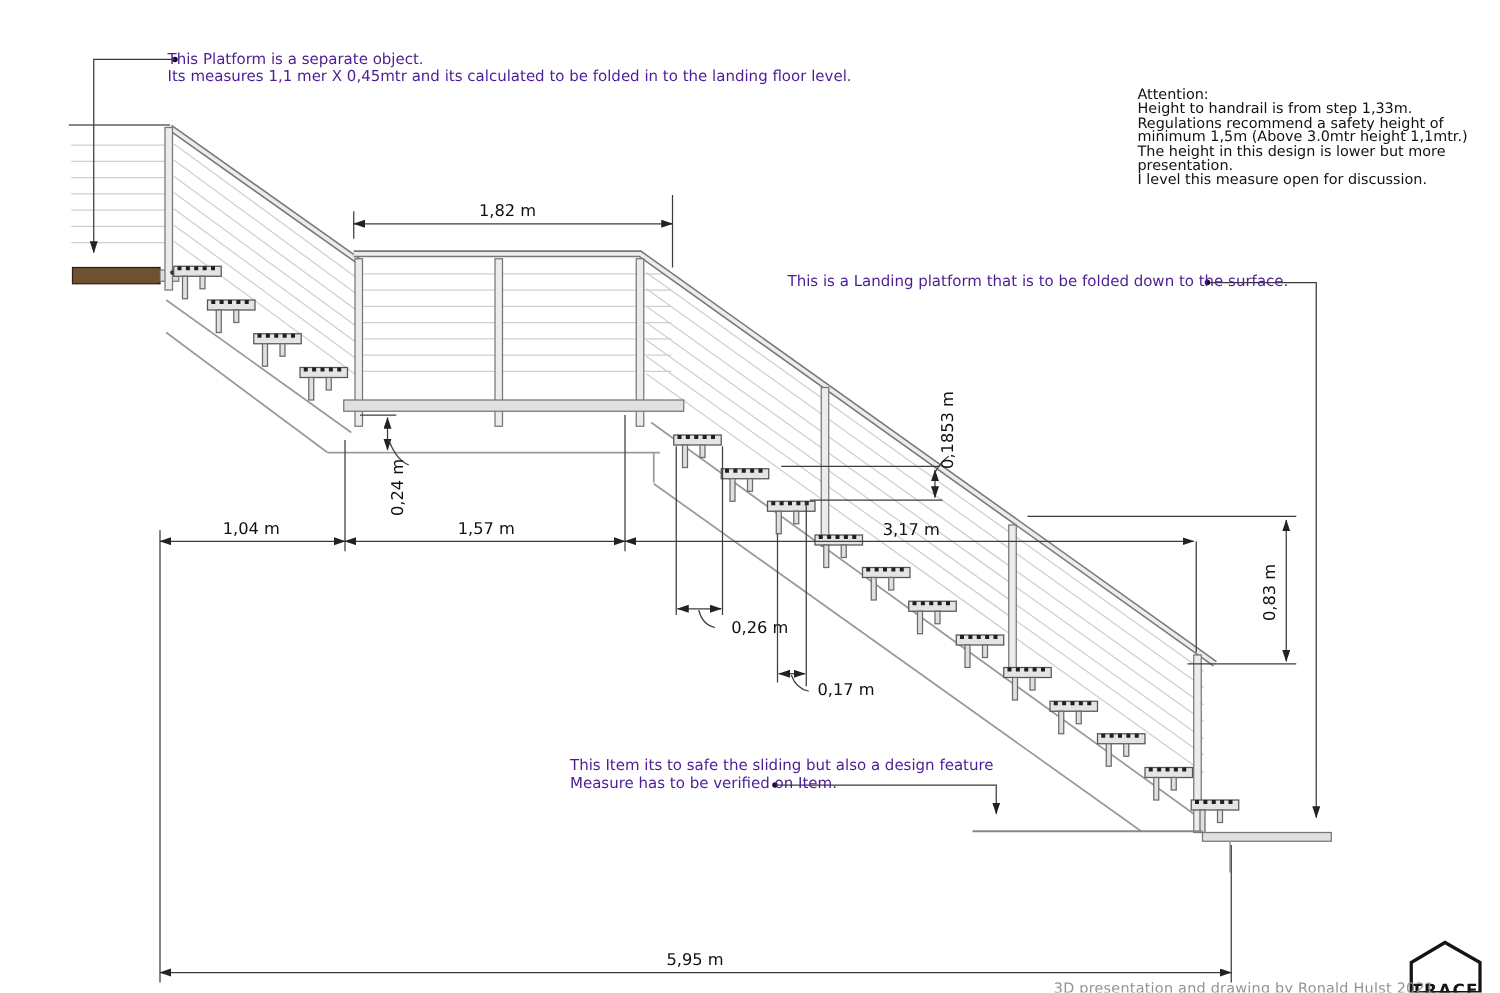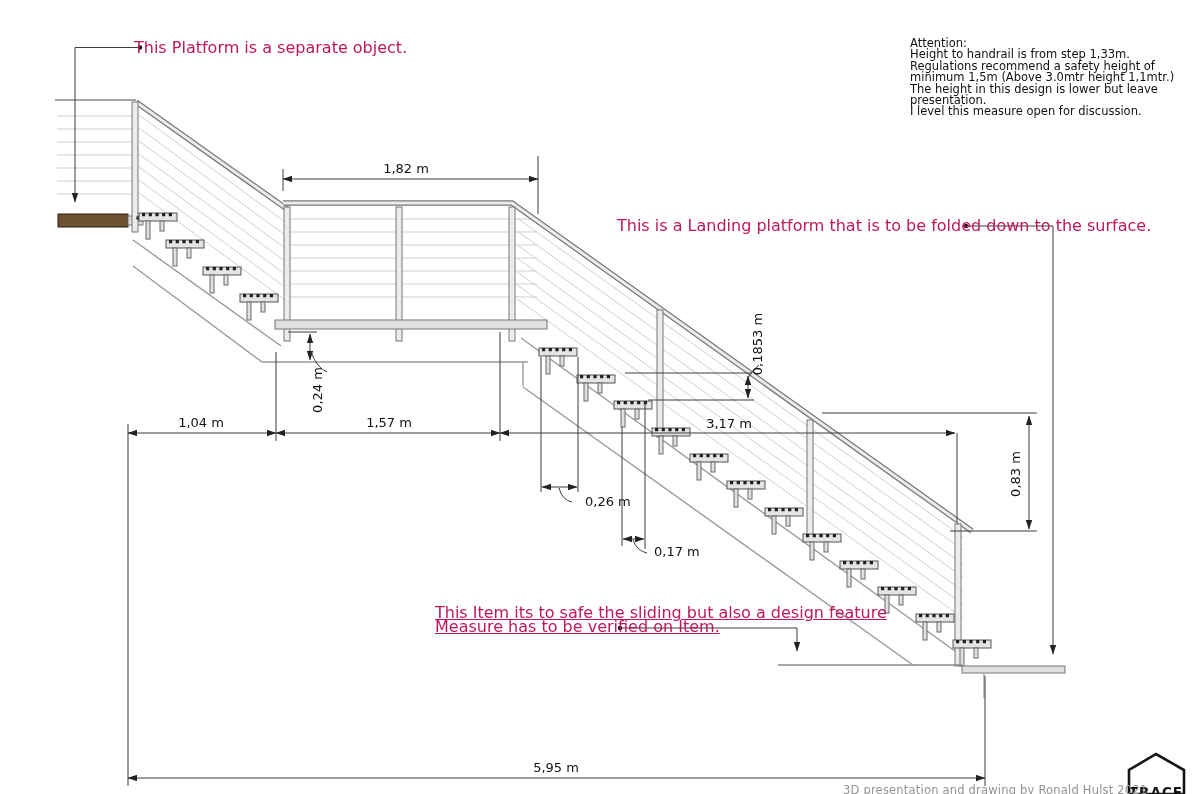--- a/index.html
+++ b/index.html
@@ -1,19 +1,19 @@
 <!DOCTYPE html>
 <html><head>
 <meta charset="utf-8">
 <style>
   html,body{margin:0;padding:0;background:#ffffff;width:1200px;height:794px;overflow:hidden;}
   .stage{position:relative;width:1200px;height:794px;font-family:"DejaVu Sans",sans-serif;color:#1a1a1a;}
   svg{position:absolute;left:0;top:0;}
-  .note{position:absolute;font-size:16px;line-height:13.6px;color:#be185d;white-space:nowrap;}
-  .note-attention{position:absolute;font-size:11.5px;line-height:11.4px;color:#111;white-space:nowrap;}
+  .note{position:absolute;font-size:12px;line-height:13.6px;color:#4c1d95;white-space:nowrap;}
+  .note-attention{position:absolute;font-size:11.5px;line-height:11.4px;color:#111;white-space:nowrap;margin-top:32px;}
   .credit{position:absolute;font-size:11.5px;color:#939393;white-space:nowrap;letter-spacing:.2px;}
   .dimtxt{font-size:13px;fill:#111;font-family:"DejaVu Sans",sans-serif;}
   .thin{stroke:#3c3c3c;stroke-width:1;fill:none;}
   .cable{stroke:#cfcfcf;stroke-width:1;}
   .spine{stroke:#9a9a9a;stroke-width:1.4;fill:none;}
   .railout{stroke:#787878;stroke-width:5.5;fill:none;}
   .railin{stroke:#ececec;stroke-width:3;fill:none;}
   .post{fill:#ececec;stroke:#777;stroke-width:1;}
 </style>
 </head>
@@ -196,34 +196,35 @@
   </g>
 
   <g>
     <polygon points="1129,794 1129,770 1156,754 1184,770 1184,794" fill="none" stroke="#141414" stroke-width="2.6"></polygon>
     <text x="1156" y="797" text-anchor="middle" font-size="13.5" font-weight="bold" letter-spacing="1" fill="#141414" font-family="DejaVu Sans, sans-serif">TRACE</text>
   </g>
 </svg>
 
   <div class="note" style="left:134px;top:41px;">
     <div>This Platform is a separate object.</div>
+    <div>Its measures 1,1 mer X 0,45mtr and its calculated to be folded in to the landing floor level.</div>
   </div>
 
   <div class="note-attention" style="left:910px;top:38px;">
     <div>Attention:</div>
     <div>Height to handrail is from step 1,33m.</div>
     <div>Regulations recommend a safety height of</div>
     <div>minimum 1,5m (Above 3.0mtr height 1,1mtr.)</div>
-    <div>The height in this design is lower but leave</div>
+    <div>The height in this design is lower but more</div>
     <div>presentation.</div>
     <div>I level this measure open for discussion.</div>
   </div>
 
-  <div class="note" style="left:617px;top:219px;text-align:right;">This is a Landing platform that is to be folded down to the surface.</div>
-
-  <div class="note" style="left:435px;top:606px;text-decoration:underline;">
+  <div class="note" style="left:630px;top:219px;text-align:right;">This is a Landing platform that is to be folded down to the surface.</div>
+
+  <div class="note" style="left:456px;top:606px;">
     <div>This Item its to safe the sliding but also a design feature</div>
     <div>Measure has to be verified on Item.</div>
   </div>
 
   <div class="credit" style="left:843px;top:783px;">3D presentation and drawing by Ronald Hulst 2021</div>
 
 </div>
 
 </body></html>

